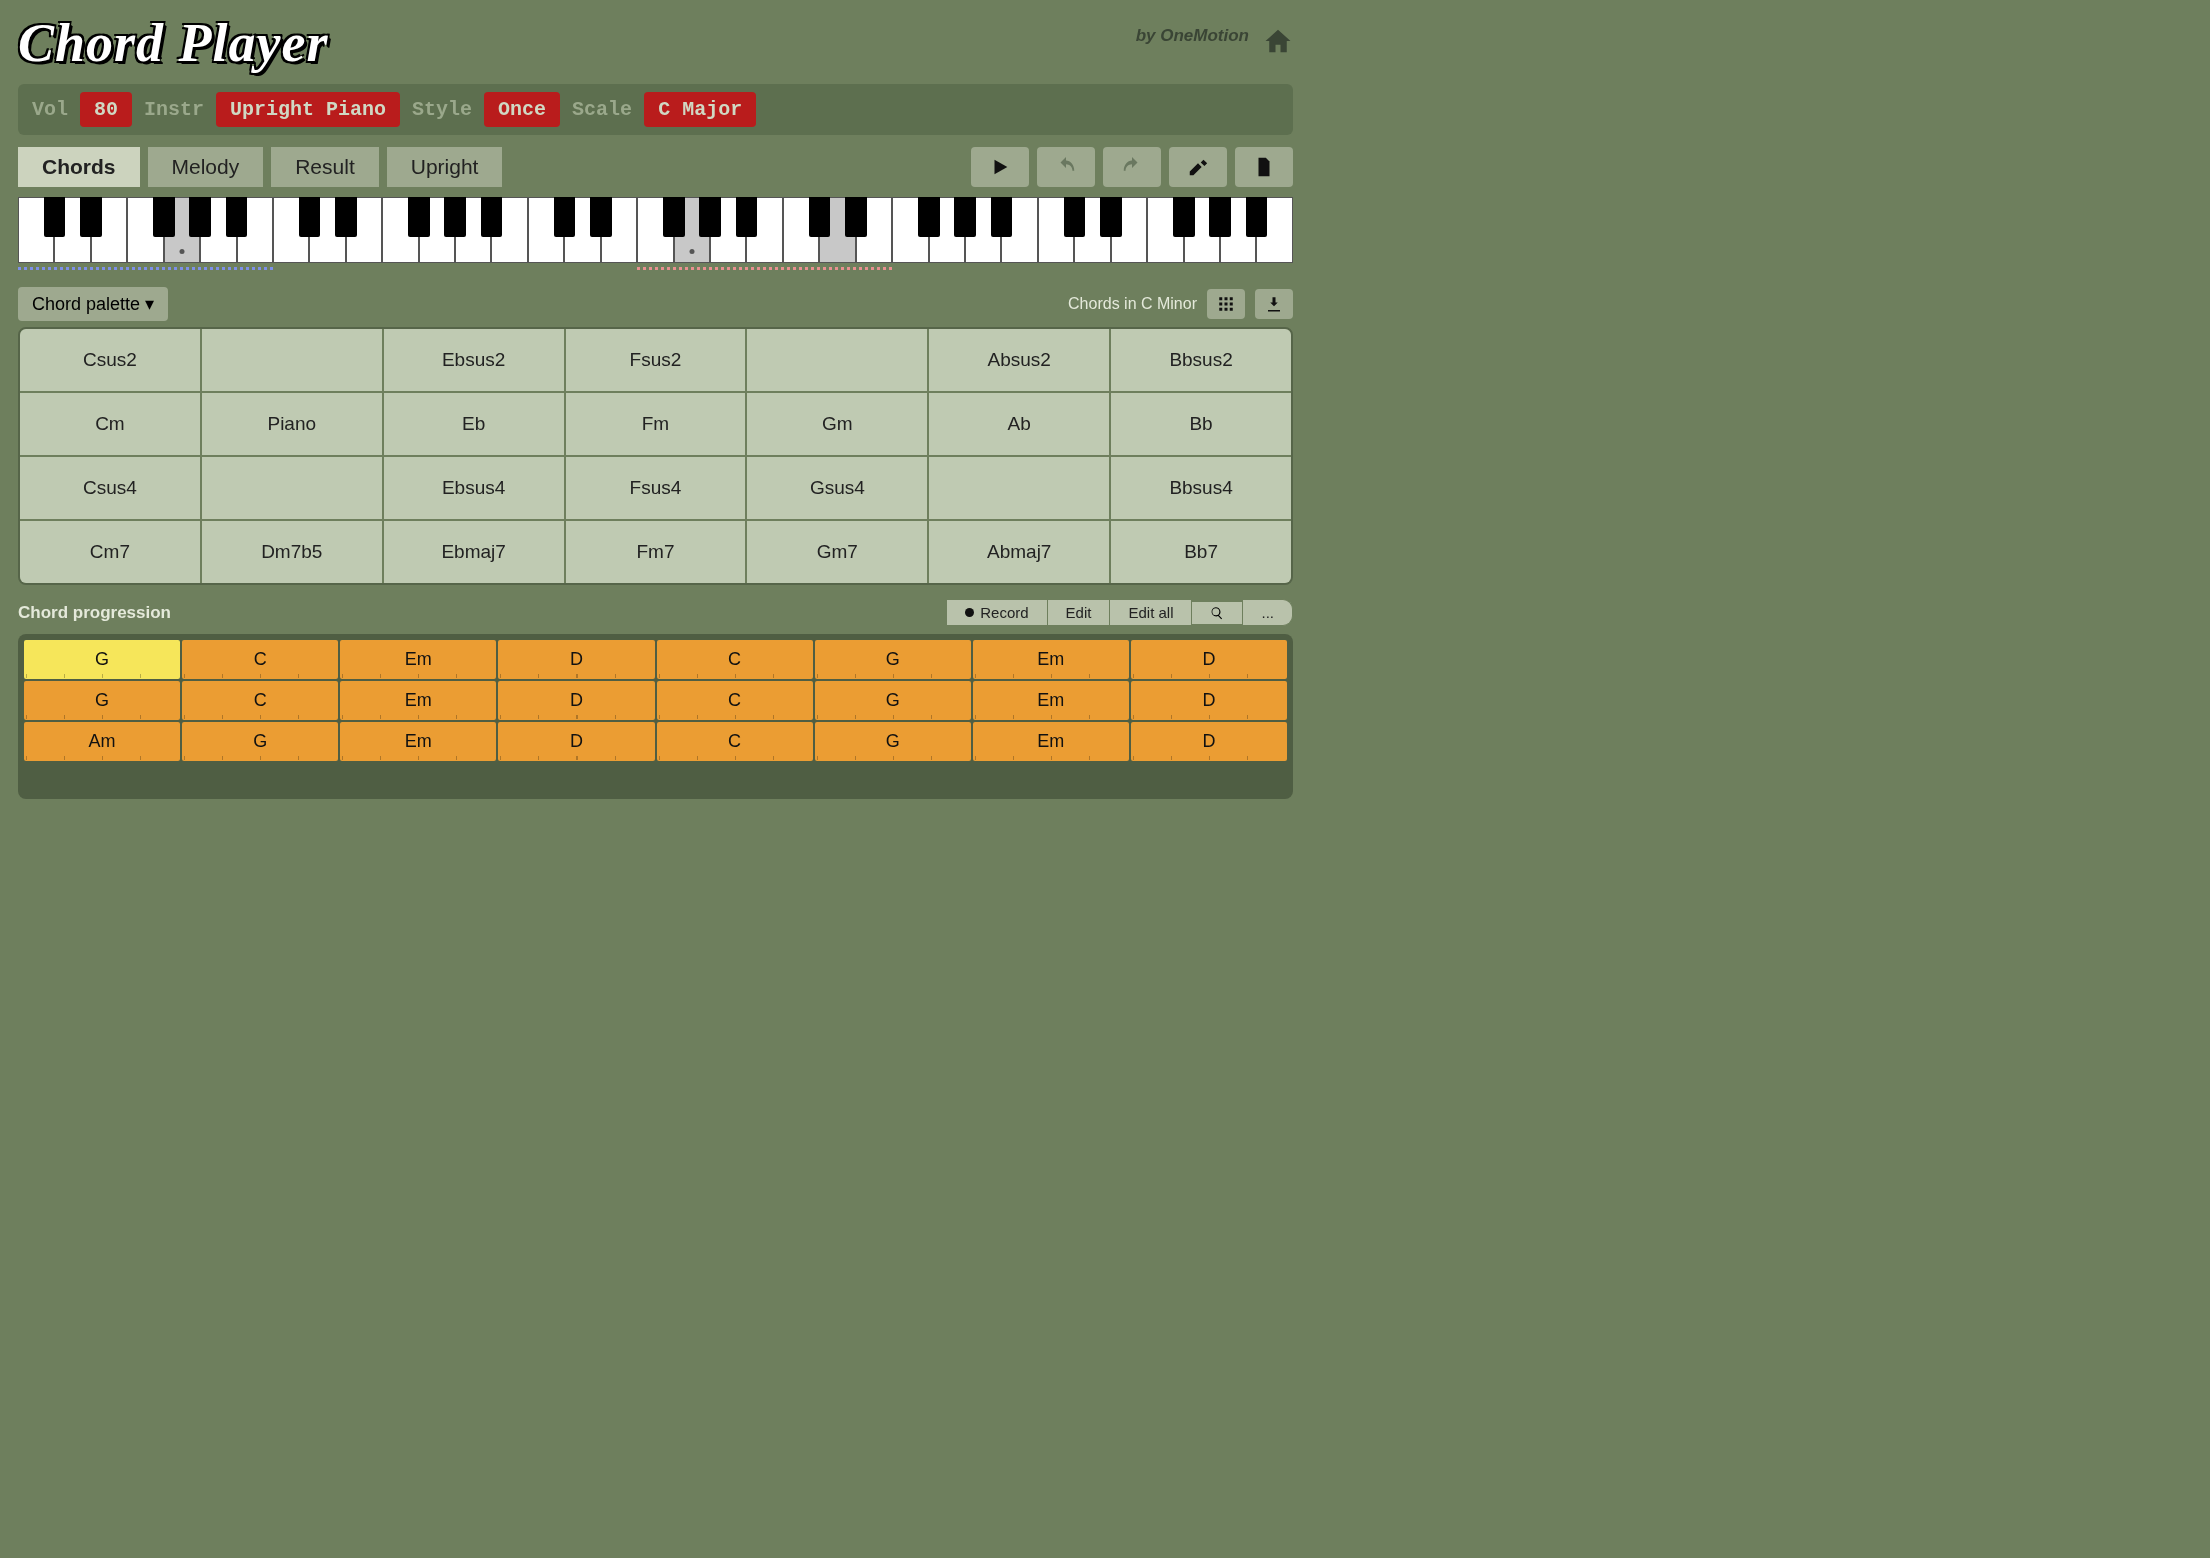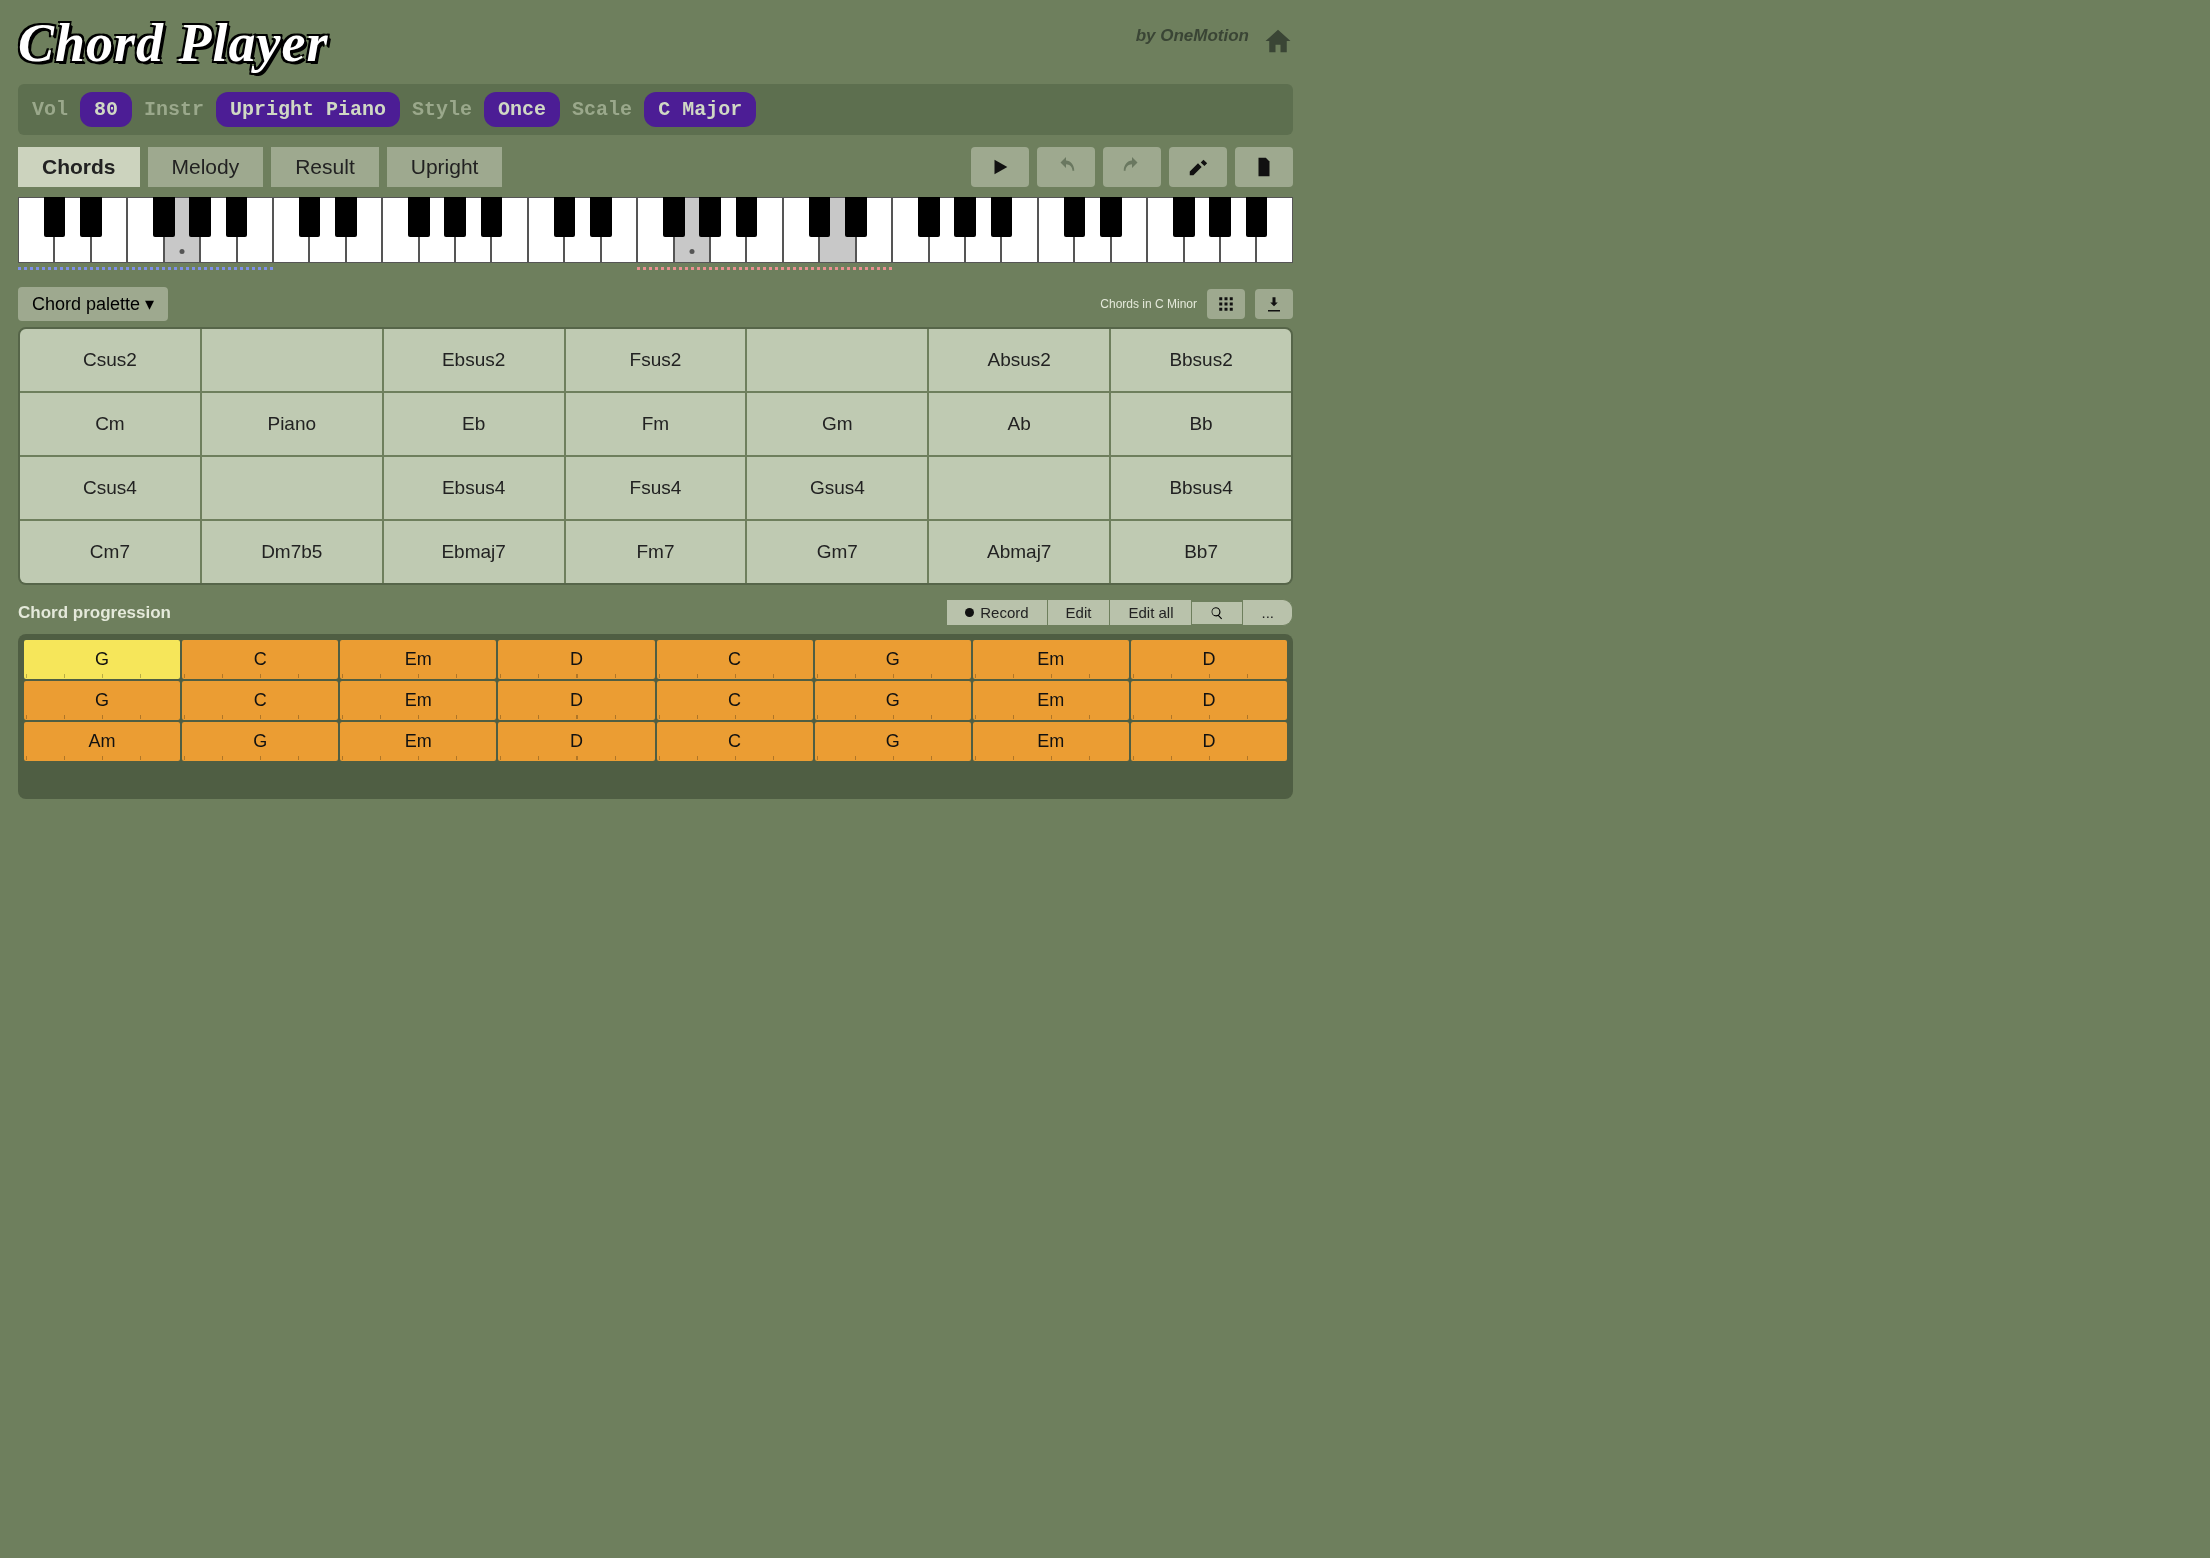--- a/index.html
+++ b/index.html
@@ -43,22 +43,22 @@
     align-items: center;
     gap: 12px;
     font-family: "Courier New", monospace;
     font-size: 20px;
     font-weight: bold;
     color: #b0bba2;
     margin-bottom: 12px;
   }
   .setting-label { color: #9aa88b; }
   .setting-value {
-    background: #4c1d95;
-    border-radius: 12px;
+    background: #b91c1c;
+    border-radius: 4px;
     padding: 6px 14px;
     color: #d0d8c4;
   }
 
   .tab-bar {
     display: flex;
     align-items: center;
     gap: 8px;
     margin-bottom: 10px;
   }
@@ -128,21 +128,21 @@
   }
   .palette-dropdown {
     background: #9ea98f;
     border-radius: 4px;
     padding: 6px 14px;
     font-size: 18px;
     color: #000000;
     cursor: pointer;
   }
   .palette-spacer { flex: 1; }
-  .palette-caption { color: #e4e9da; font-size: 12px; }
+  .palette-caption { color: #e4e9da; font-size: 16px; }
   .small-btn {
     background: #9ea98f;
     border-radius: 4px;
     padding: 6px 10px;
     display: flex; align-items: center; justify-content: center;
     cursor: pointer;
   }
   .small-btn svg { width: 18px; height: 18px; fill: #111; }
 
   .chord-grid {

